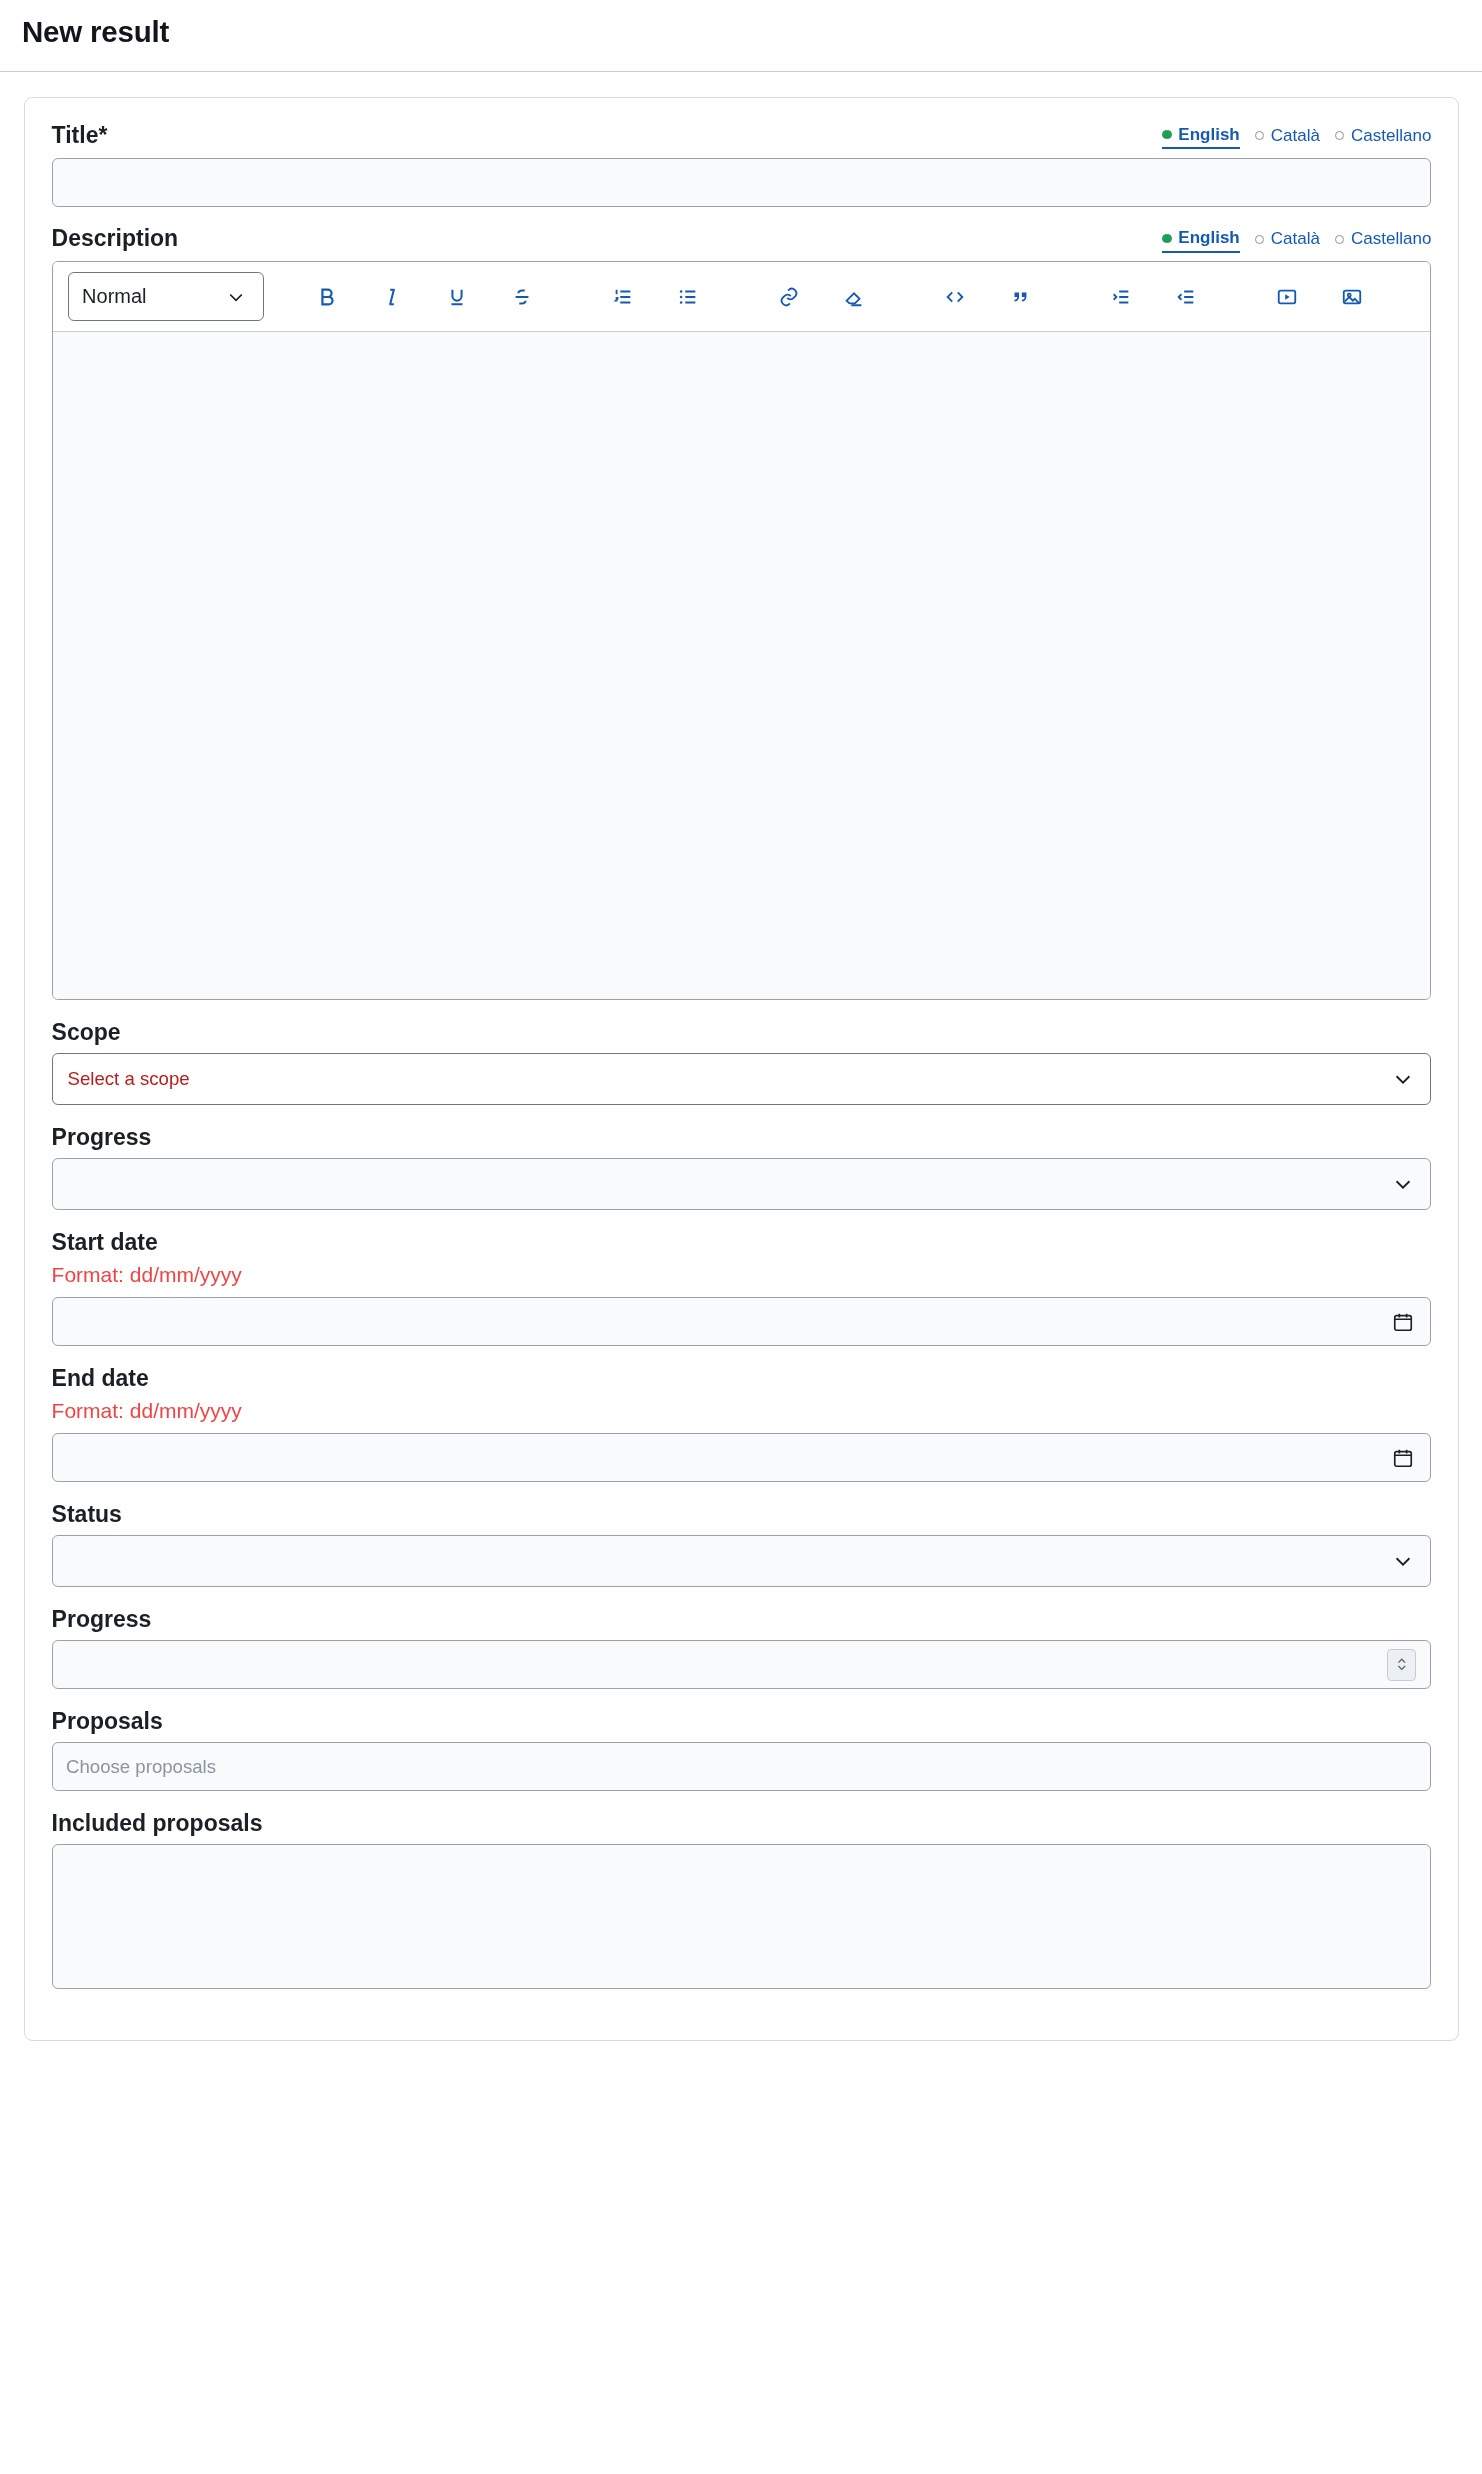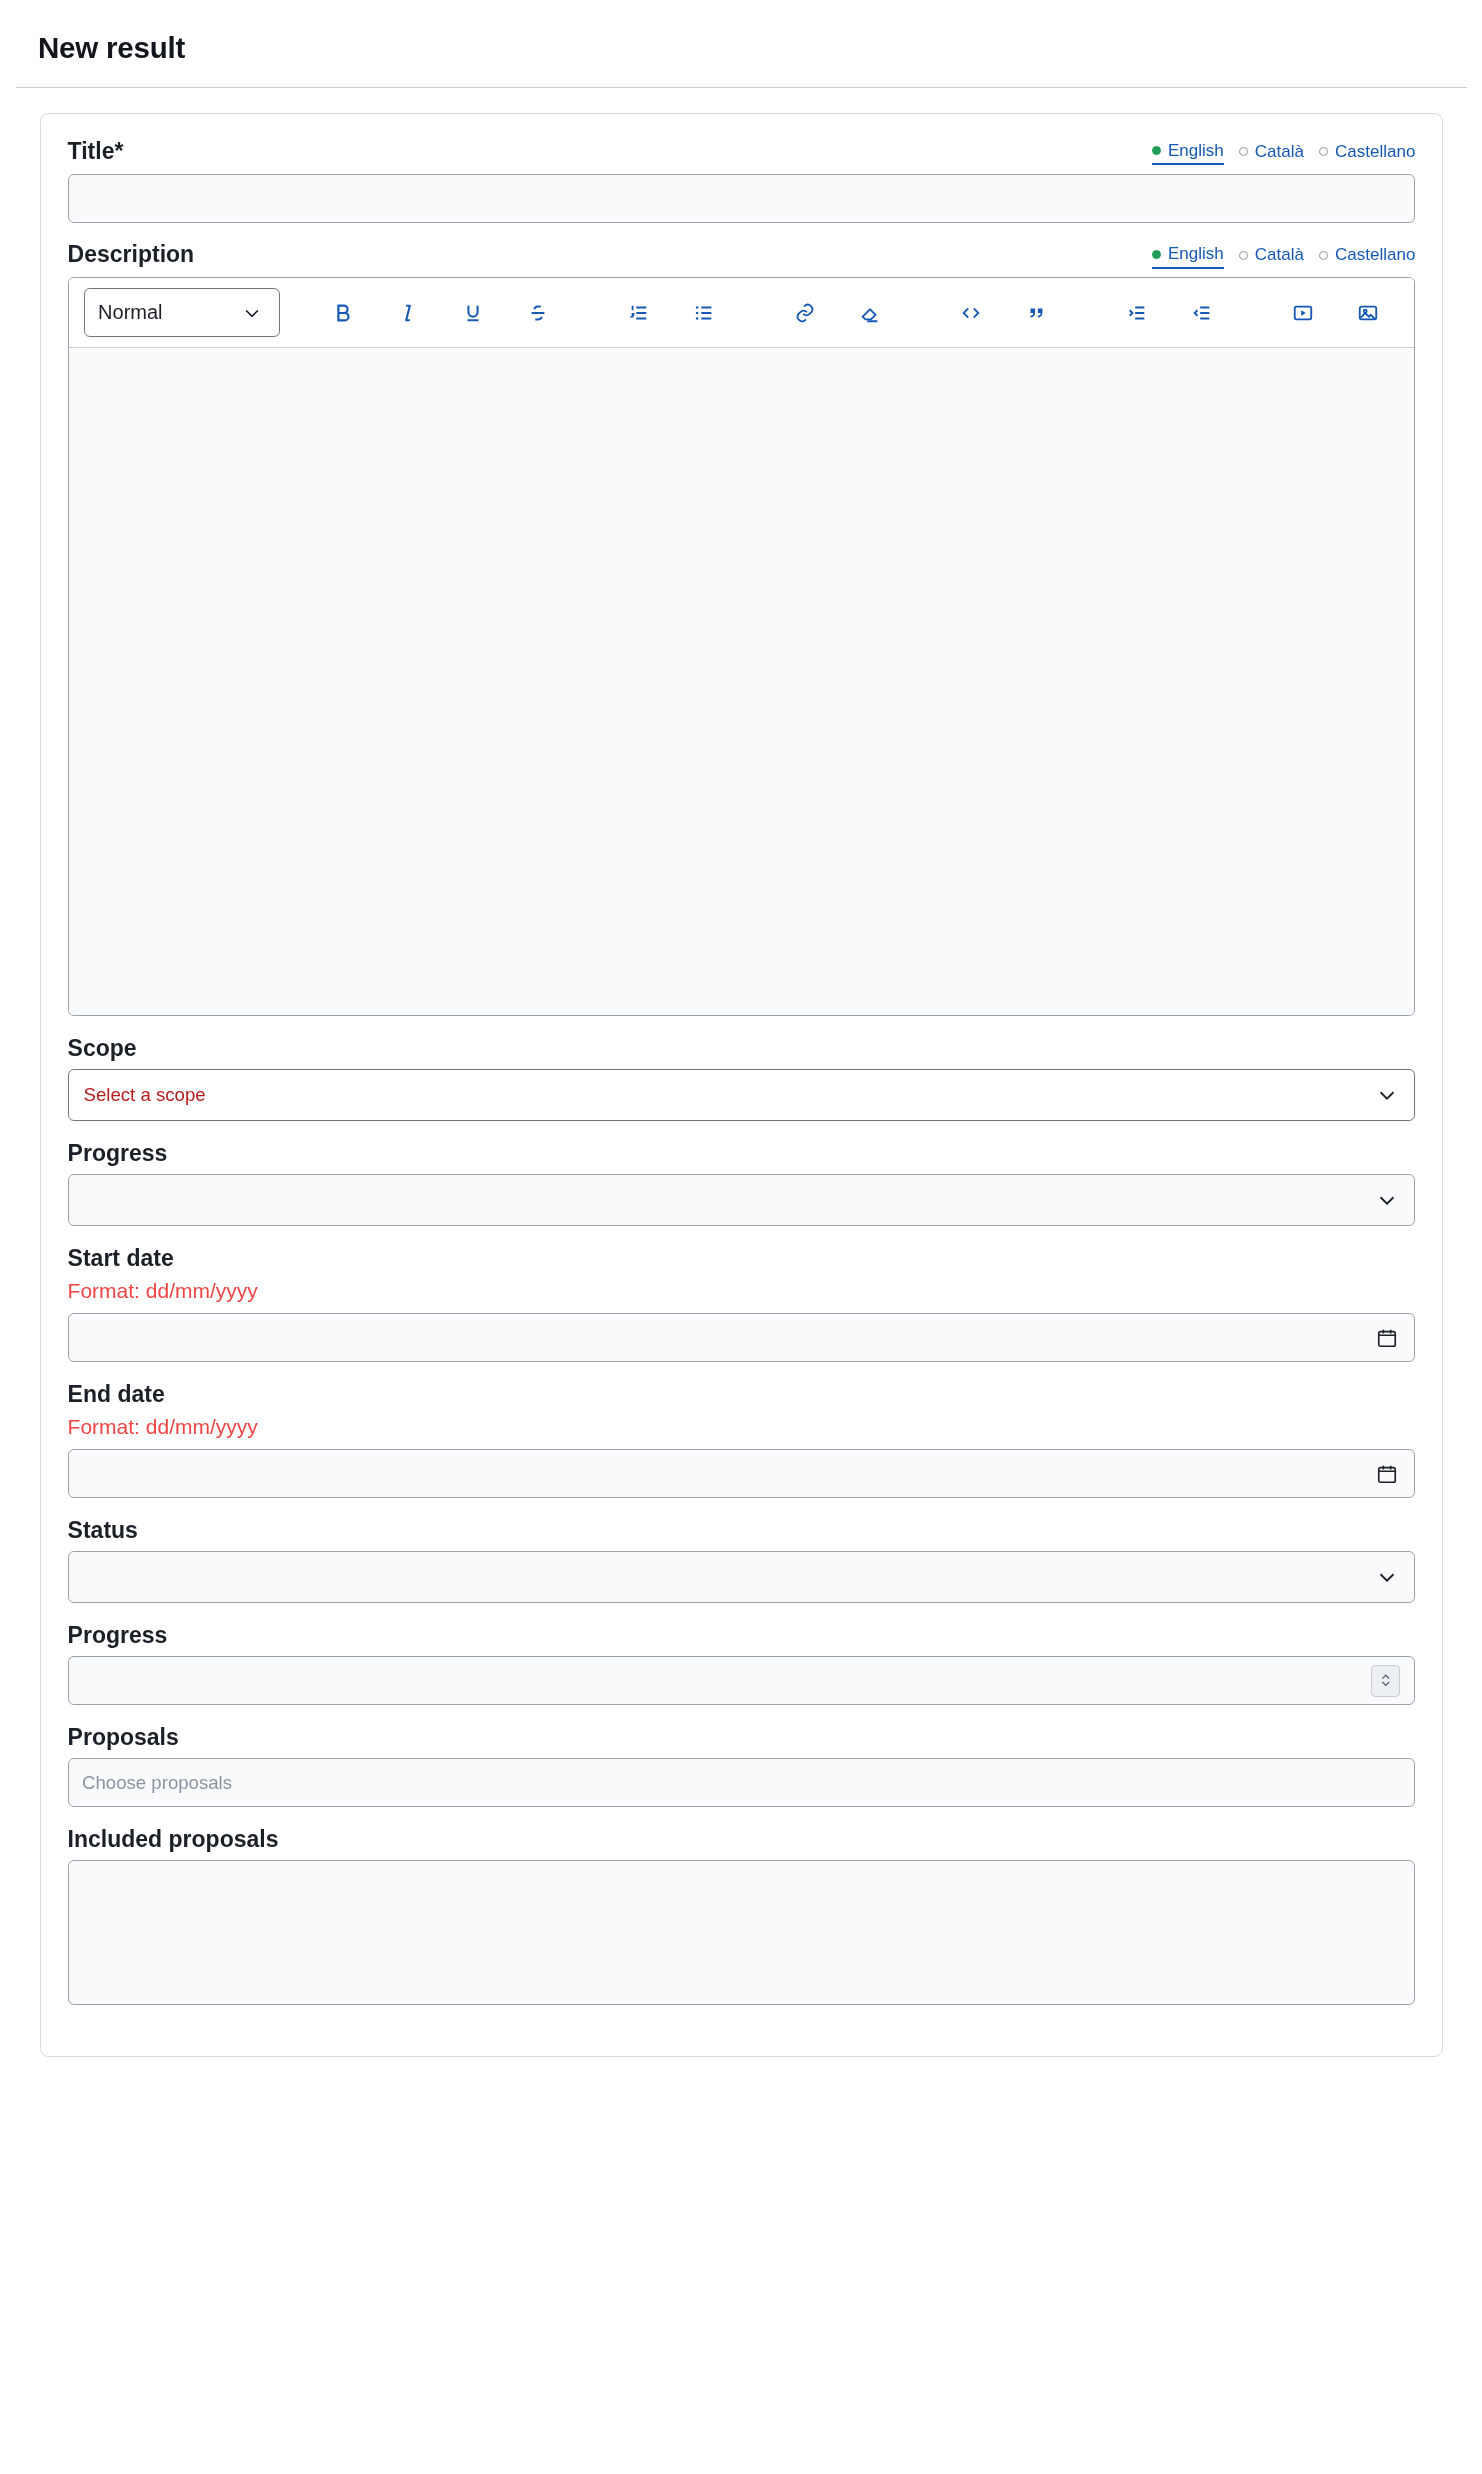--- a/index.html
+++ b/index.html
@@ -10,21 +10,21 @@
     font-family: "Liberation Sans", sans-serif;
     color: #1b1f26;
   }
   body {
     width: 1483px;
     min-height: 2475px;
     -webkit-font-smoothing: antialiased;
   }
   .page {
     width: 1483px;
-    padding: 16px;
+    padding: 0;
   }
   .page-header {
     padding: 15px 22px 22px 22px;
     border-bottom: 0.8px solid #c9cdd4;
   }
   .page-title {
     font-size: 29.5px;
     font-weight: bold;
     letter-spacing: -0.2px;
     margin: 0;
@@ -72,21 +72,21 @@
     padding-bottom: 2.5px;
   }
   .locale .dot {
     width: 9.3px;
     height: 9.3px;
     border-radius: 50%;
     border: 0.8px solid #8c95a3;
     background: #ffffff;
     display: inline-block;
   }
-  .locale.active { font-weight: normal; border-bottom: 2.5px solid #1559b3; }
+  .locale.active { font-weight: bold; border-bottom: 2.5px solid #1559b3; }
   .locale.active .dot {
     background: #1f9d55;
     border-color: #1f9d55;
   }
   
   .text-input {
     width: 100%;
     height: 49px;
     border: 0.8px solid #9aa1ad;
     border-radius: 5.9px;

